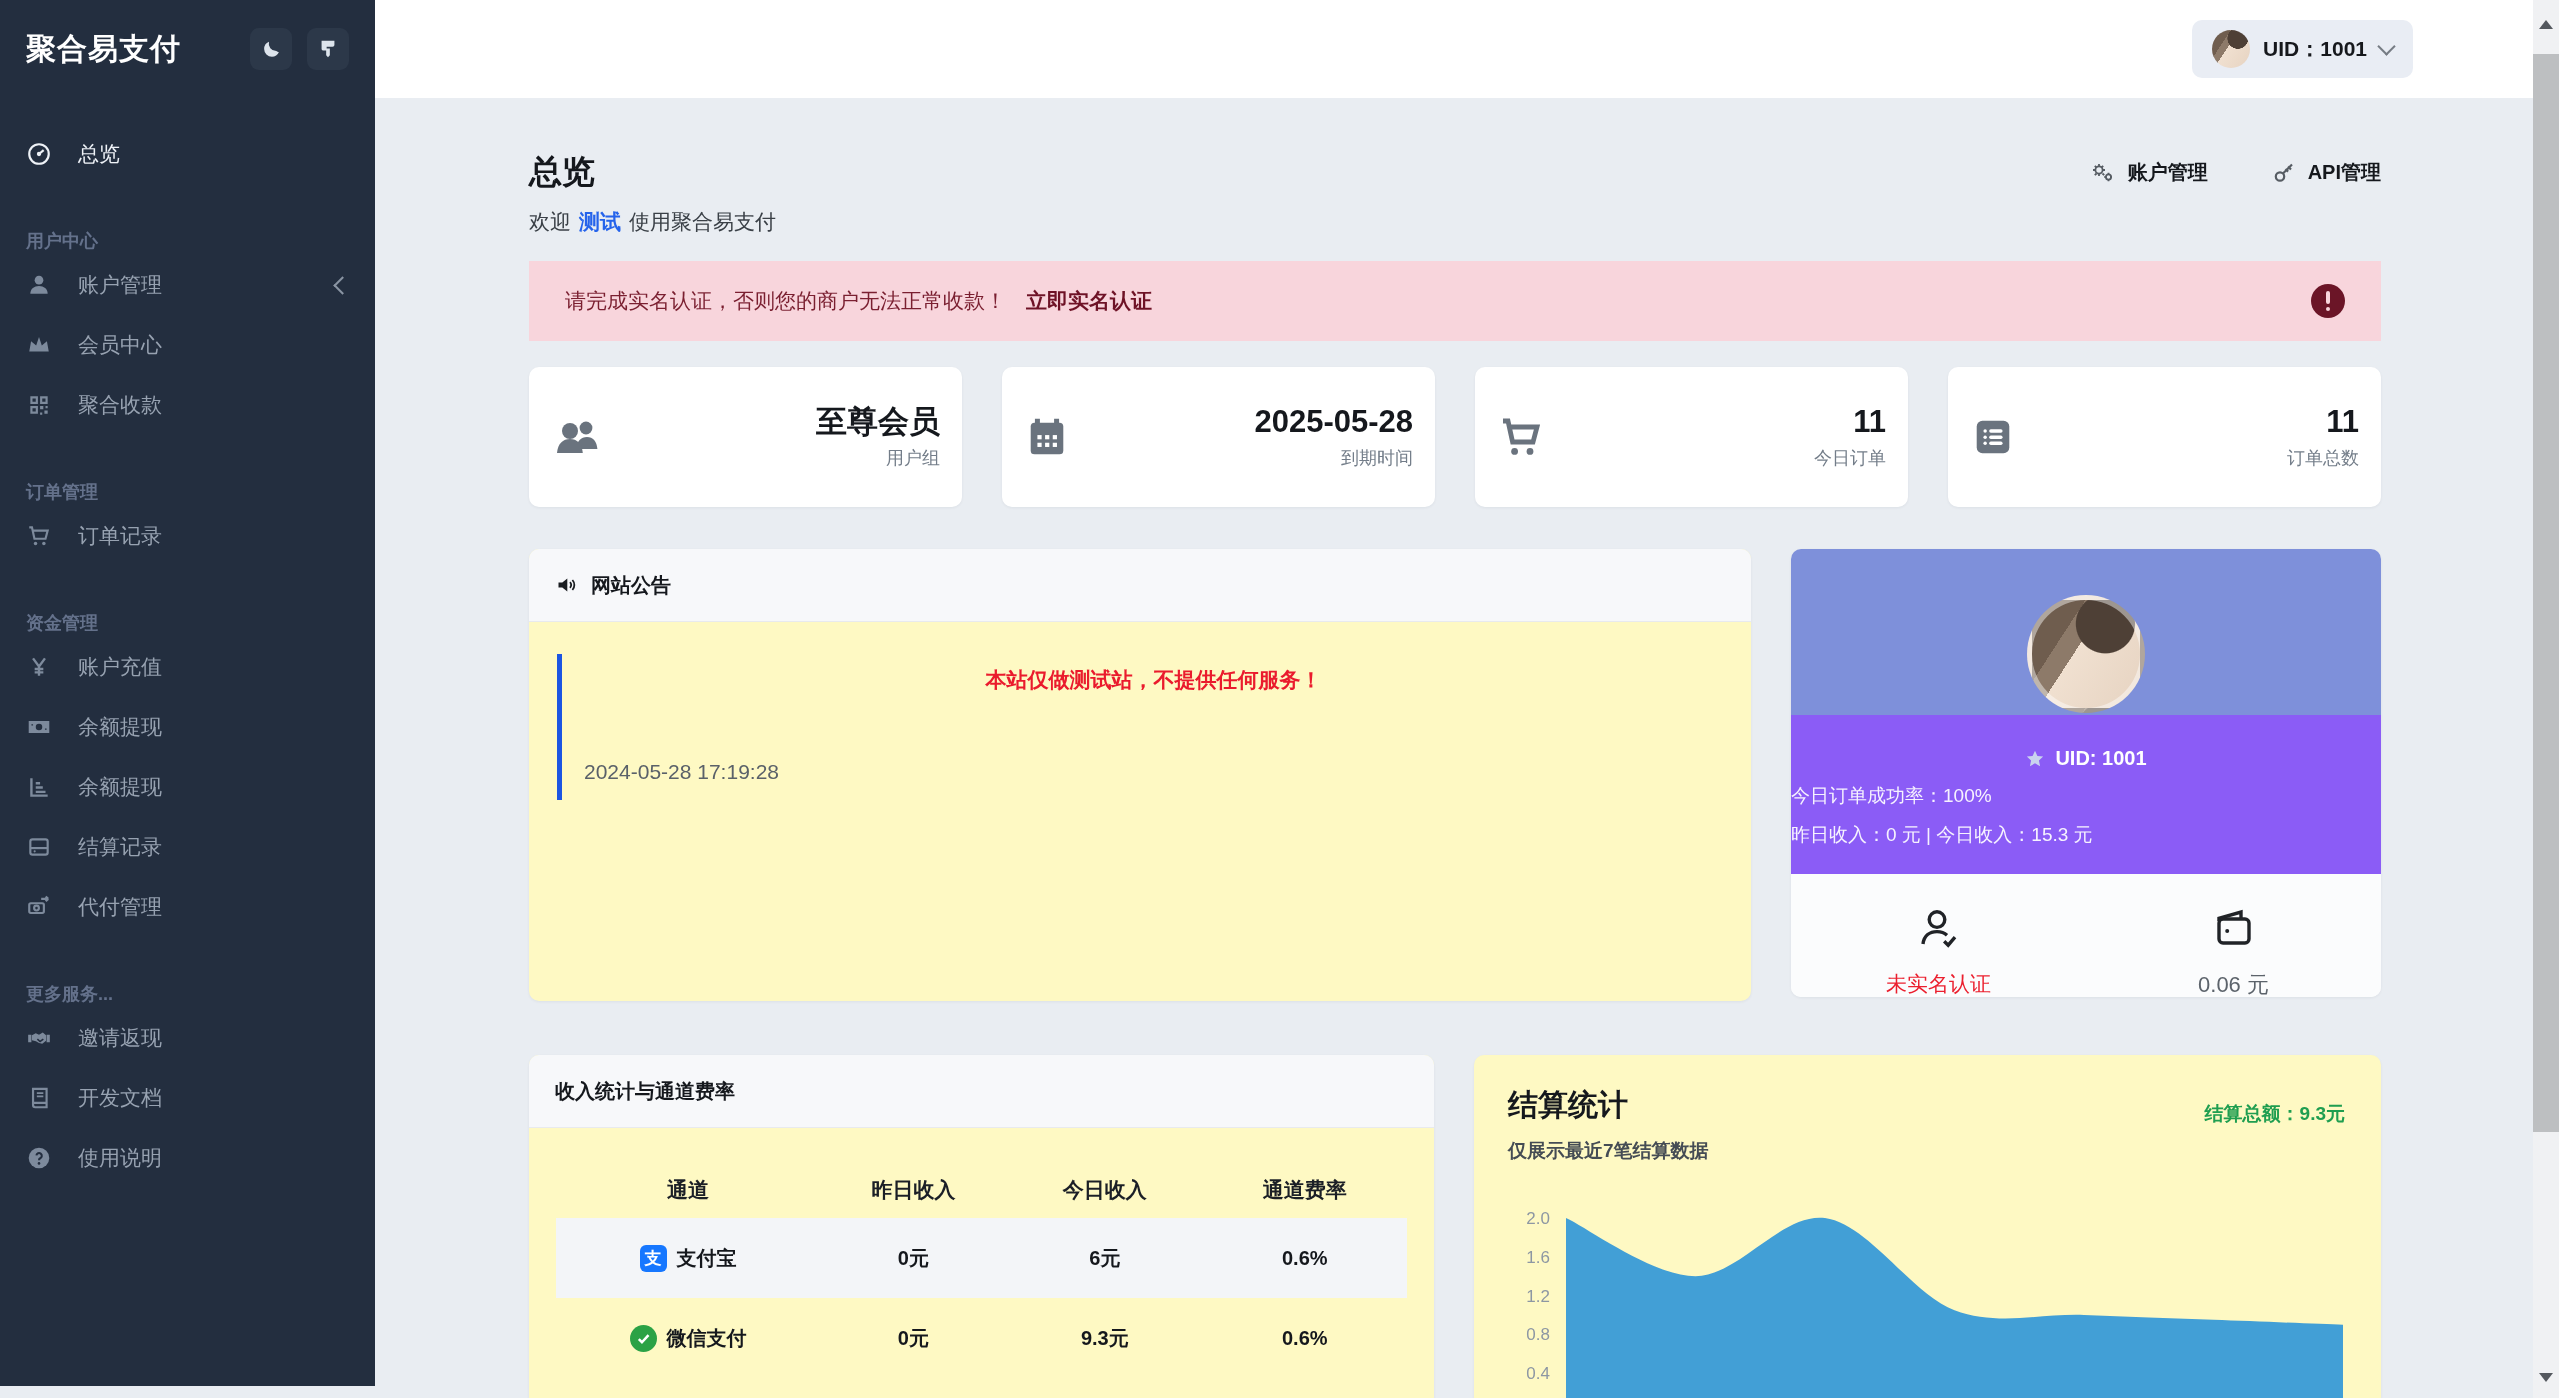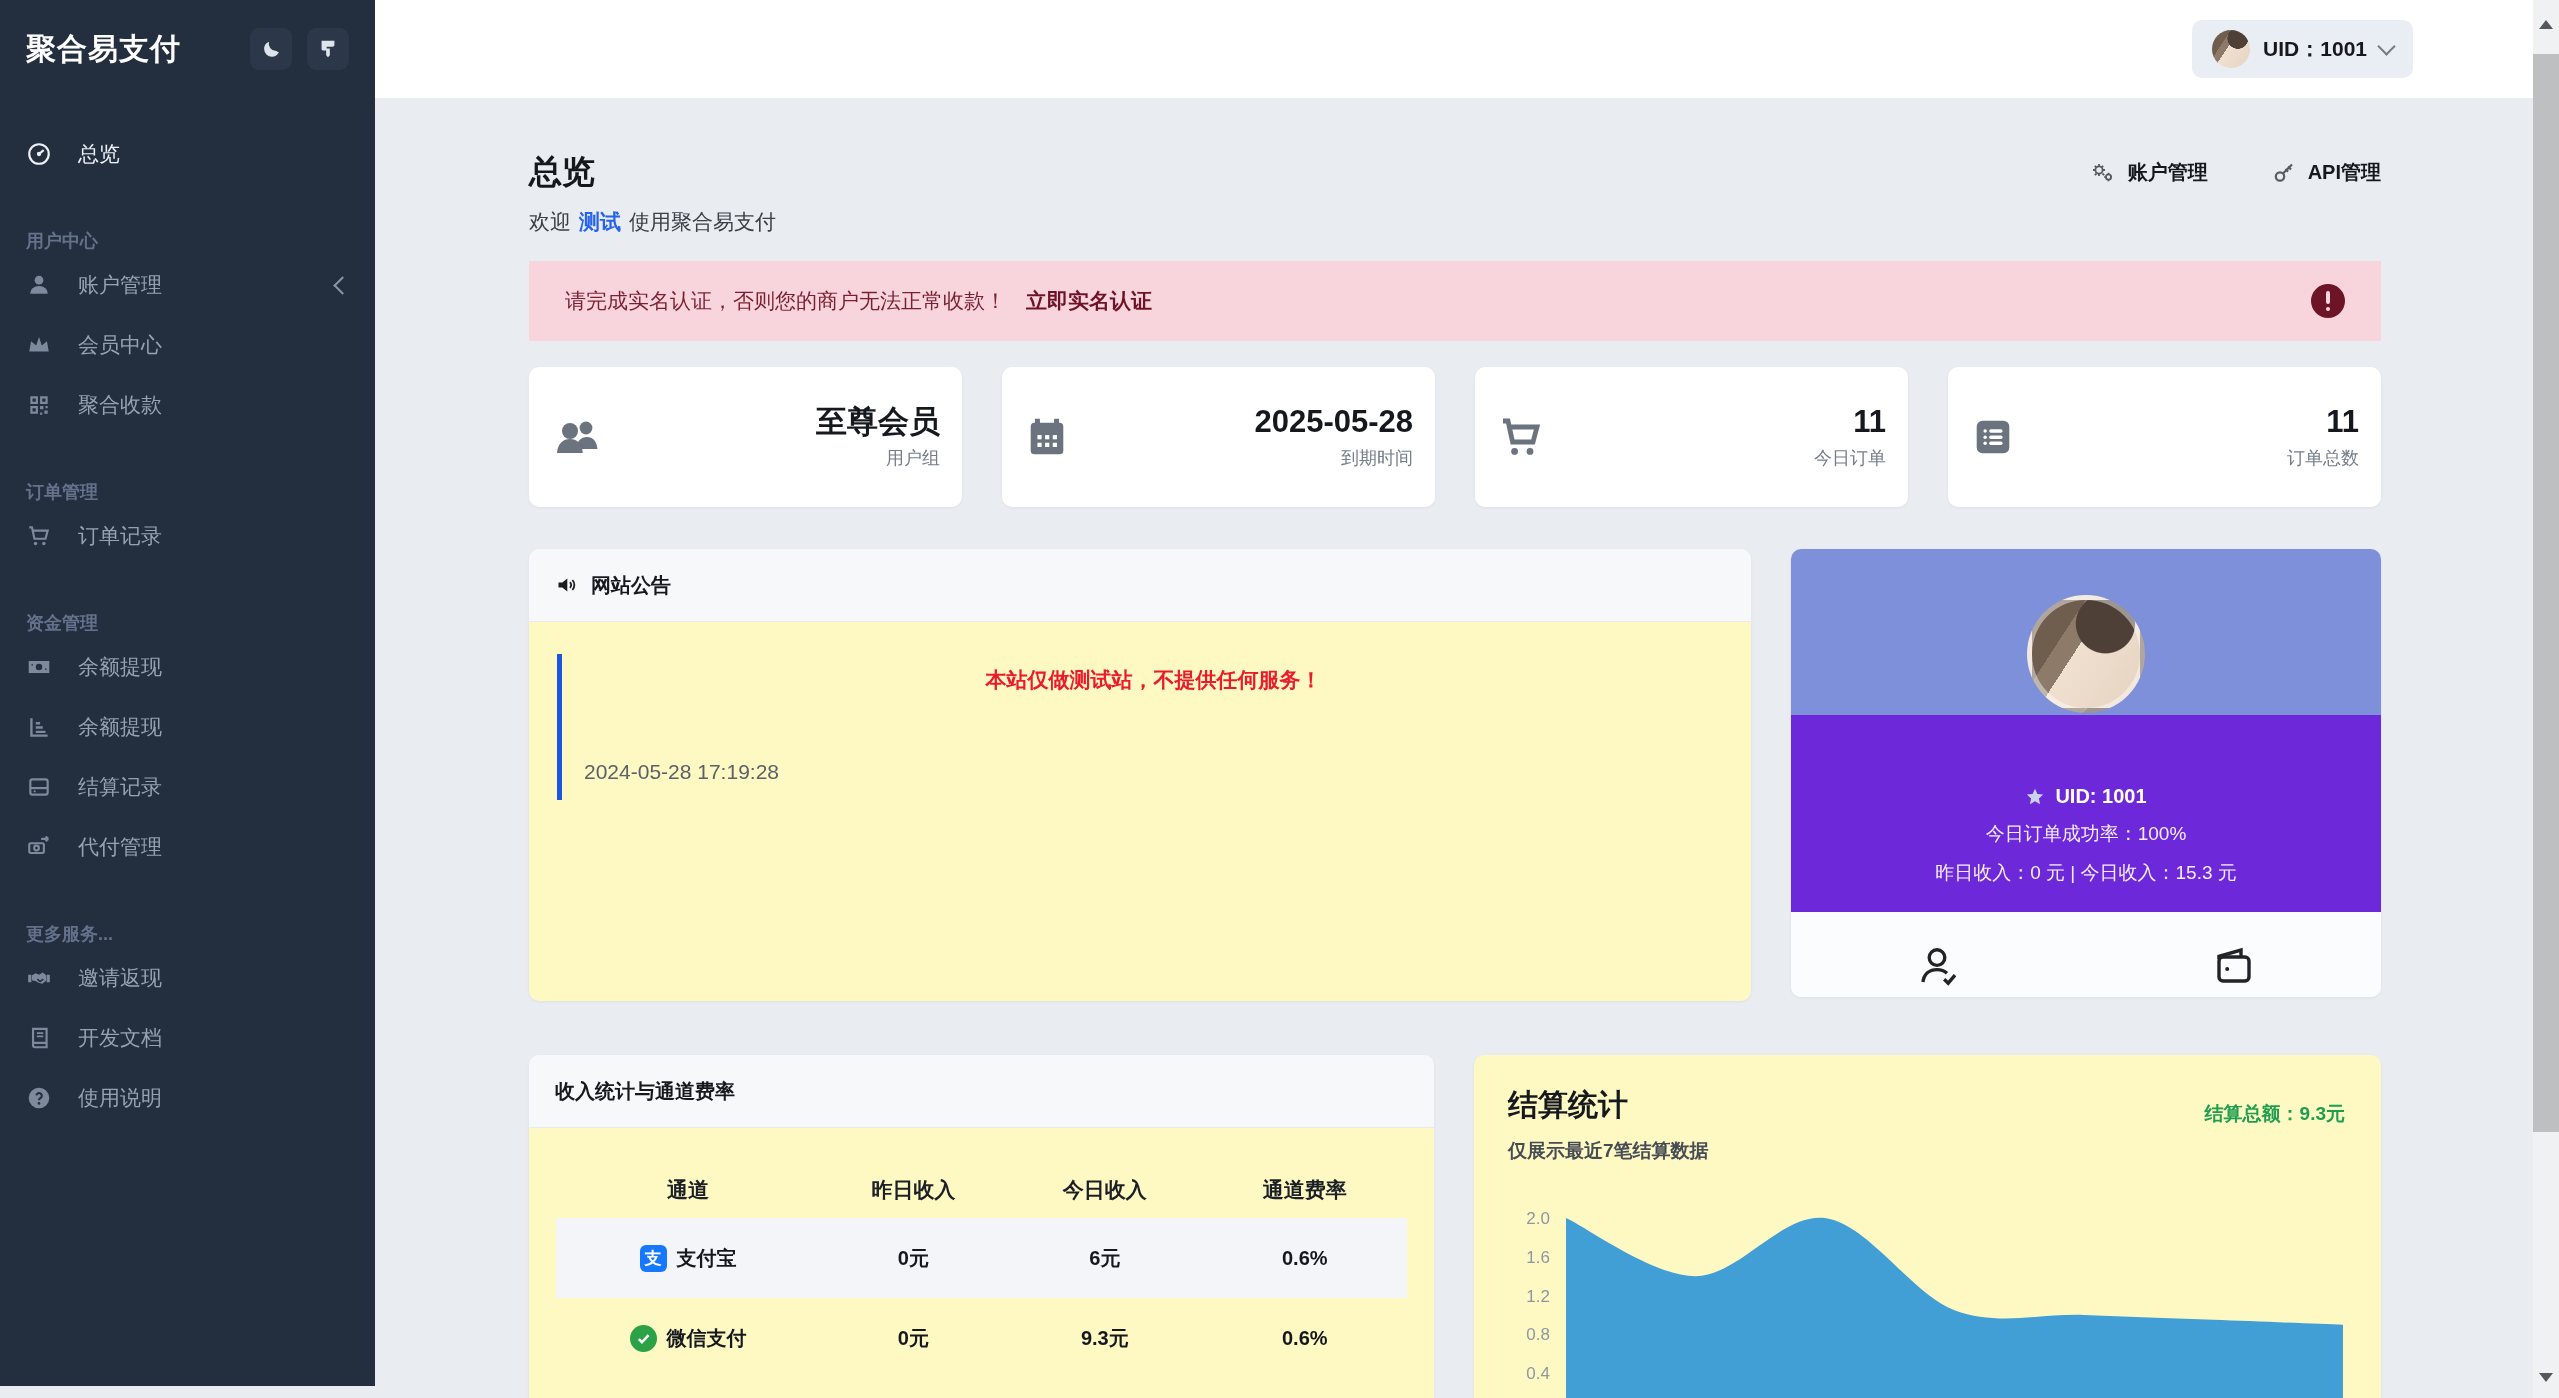--- a/index.html
+++ b/index.html
@@ -67,21 +67,21 @@
   .card-head{height:72px;display:flex;align-items:center;gap:12px;padding:0 26px;background:#f7f8fa;border-bottom:1px solid #e8eaee;border-radius:10px 10px 0 0;font-size:20px;font-weight:800;color:#15181d;}
   .ann-card{width:1222px;height:452px;}
   .ann-body{padding:32px 28px;}
   .ann-quote{border-left:5px solid #1b55e2;padding:12px 0 16px 22px;}
   .ann-text{color:#ea1b2d;font-size:21px;font-weight:700;text-align:center;}
   .ann-date{margin-top:66px;color:#5a6169;font-size:21px;}
 
   .profile-card{width:590px;height:448px;border-radius:10px;overflow:hidden;background:#fbfcfd;box-shadow:0 1px 3px rgba(20,30,50,.06);}
   .pf-top{height:166px;background:#7e90da;display:flex;align-items:center;justify-content:center;position:relative;}
   .pf-top .avatar{width:108px;height:108px;border:5px solid rgba(255,255,255,.45);margin-top:44px;}
-  .pf-mid{background:#6d28d9;padding:70px 0 26px;text-align:center;color:#fff;}
+  .pf-mid{background:#8b5cf6;padding:32px 0 26px;color:#fff;}
   .pf-uid{font-size:20px;font-weight:800;display:flex;align-items:center;justify-content:center;gap:10px;}
   .pf-uid .star{color:#c9d3ee;display:flex;}
   .pf-line{margin-top:13px;font-size:19px;color:rgba(255,255,255,.92);}
   .pf-bottom{display:flex;padding:30px 0 34px;background:#fbfcfd;}
   .pf-col{flex:1;text-align:center;}
   .pf-col .picon{color:#202327;display:inline-flex;}
   .pf-verify{margin-top:14px;font-size:21px;color:#eb1f2e;}
   .pf-balance{margin-top:14px;font-size:22px;color:#5c636b;}
 
   .bottom-row{margin-top:54px;display:flex;gap:40px;}
@@ -177,20 +177,28 @@
               <path d="M3 4h2.5l2.3 10.5H18l2-7.5H7"></path>
               <circle cx="8.8" cy="19" r="1.6" fill="currentColor" stroke="none"></circle>
               <circle cx="16.5" cy="19" r="1.6" fill="currentColor" stroke="none"></circle>
             </svg>
         </span>
         <span>订单记录</span>
       </div>
 
       <div class="nav-section">资金管理</div>
 
+      <div class="nav-item">
+        <span class="nicon">
+          <svg class="ic" width="26" height="26" viewBox="0 0 24 24" fill="none" stroke="currentColor" stroke-width="2.2">
+              <path d="M6.5 4l5.5 7.5L17.5 4M12 11.5V20M8 13.8h8M8 17h8"></path>
+            </svg>
+        </span>
+        <span>账户充值</span>
+      </div>
       <div class="nav-item">
         <span class="nicon">
           <svg class="ic" width="26" height="26" viewBox="0 0 24 24">
               <path fill="currentColor" fill-rule="evenodd" d="M2.5 6.5h19v11h-19zM12 9a3 3 0 1 0 0 6 3 3 0 0 0 0-6zM5 9.5h1.5v1.2H5zm12.5 3.8H19v1.2h-1.5z"></path>
             </svg>
         </span>
         <span>余额提现</span>
       </div>
       <div class="nav-item">
         <span class="nicon">

